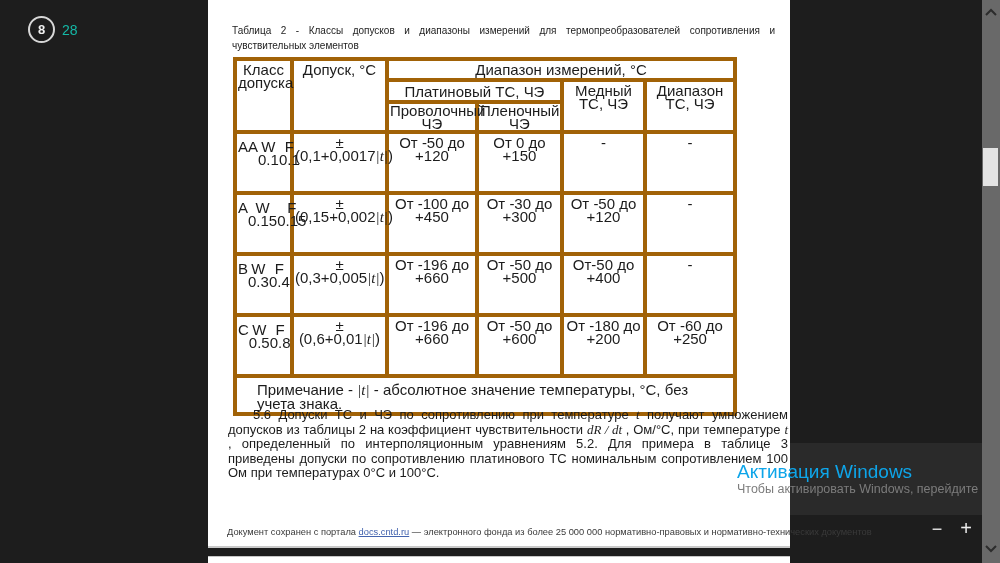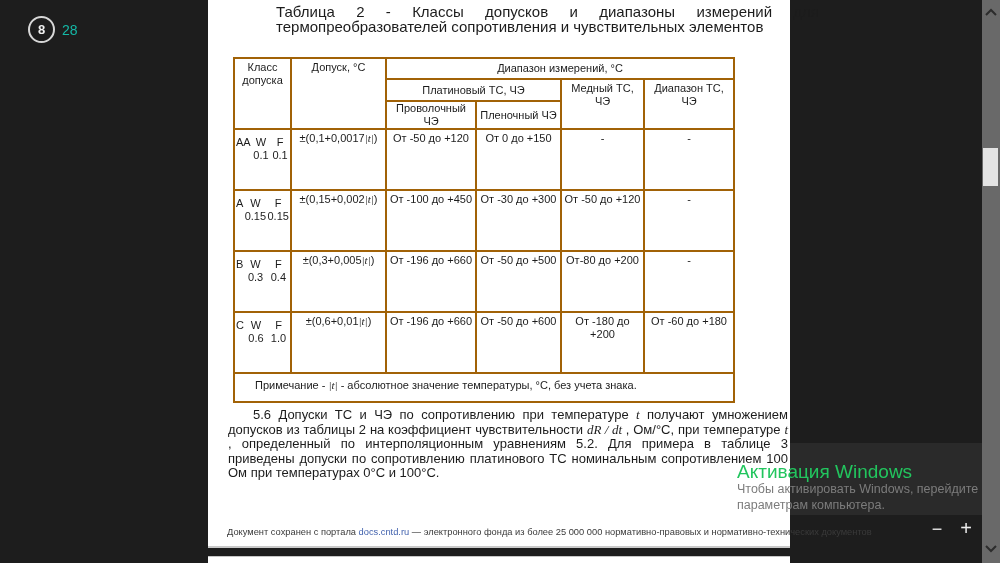--- a/index.html
+++ b/index.html
@@ -11,47 +11,47 @@
   .page-circle { position:absolute; left:28px; top:16px; width:27px; height:27px;
     border:2px solid #d7d7d7; border-radius:50%; display:flex; align-items:center; justify-content:center;
     color:#f0f0f0; font-size:13px; font-weight:bold; }
   .total-pages { position:absolute; left:62px; top:22px; color:#14b8a6; font-size:14px; }
 
   
   .page { position:absolute; background:#ffffff; }
   .page1 { left:208px; top:0; width:582px; height:548px; border-bottom:2px solid #c9c9c9; }
   .page2 { left:208px; top:556px; width:582px; height:7px; border-top:1px solid #c6c6c6; }
 
-  .caption { position:absolute; left:24px; top:4px; width:543px; font-size:15px; line-height:15px;
-    color:#1c1c1c; text-align:justify;margin-left:44px; }
+  .caption { position:absolute; left:24px; top:23px; width:543px; font-size:10px; line-height:15px;
+    color:#1c1c1c; text-align:justify; }
 
   table.tol { position:absolute; left:25px; top:57px; width:500px; border-collapse:collapse; table-layout:fixed; }
-  table.tol td { border:2px solid #a16207; font-size:11px; color:#1c1c1c; text-align:center; vertical-align:top; padding:2px 1px; line-height:13px; }
+  table.tol td { border:4px solid #a16207; font-size:15px; color:#1c1c1c; text-align:center; vertical-align:top; padding:2px 1px; line-height:13px; }
   td.hdr-top { vertical-align:top; padding-top:4px; }
   tr.h1 td { height:21px; }
   tr.h2 td { height:22px; }
   tr.h3 td { height:15px; vertical-align:middle; padding:0 1px; }
   tr.data td { height:61px; }
   td.class-cell { padding:0; }
   .class-lines { height:100%; display:flex; flex-direction:row; justify-content:space-between; padding:4px 0 3px 0; }
   tr.noterow td { height:29px; text-align:left; padding:5px 12px 2px 20px; }
 
   .m { font-family:"Liberation Serif", serif; font-style:italic; }
   .m i { font-style:italic; }
 
   .para { position:absolute; left:20px; top:408px; width:560px; font-size:13px; line-height:14.5px;
     color:#1c1c1c; text-align:justify; text-indent:25px; }
 
   .doc-footer { position:absolute; left:19px; top:527px; width:562px; font-size:9.3px; color:#3a3a3a; white-space:nowrap; }
-  .doc-footer a { color:#4363ae; cursor:pointer; }
+  .doc-footer a { color:#4363ae; text-decoration:underline; cursor:pointer; }
 
   
   .wm-box { position:absolute; left:790px; top:443px; width:192px; height:72px; background:#2a2a2a; }
   .watermark { position:absolute; left:737px; top:461px; pointer-events:none; }
-  .wm-title { font-size:19px; color:#22c55e; line-height:21px; }
+  .wm-title { font-size:19px; color:#0ea5e9; line-height:21px; }
   .wm-line { font-size:12.5px; color:#7c7c7c; line-height:15.5px; }
 
   
   .zbtn { position:absolute; display:flex; align-items:center; justify-content:center;
     color:#ededed; cursor:pointer; }
   .zbtn.minus { left:924px; top:516px; width:26px; height:26px; font-size:18px; }
   .zbtn.plus  { left:952px; top:514px; width:28px; height:28px; font-size:20px; }
 
   
   .scrollbar { position:absolute; left:982px; top:0; width:18px; height:563px; background:#696969; }
@@ -132,37 +132,37 @@
         <td class="class-cell">
           <div class="class-lines">
             <div>B</div>
             <div>W 0.3</div>
             <div>F 0.4</div>
           </div>
         </td>
         <td class="mathify">±(0,3+0,005<span class="m">|<i>t</i>|</span>)</td>
         <td>От -196 до +660</td>
         <td>От -50 до +500</td>
-        <td>От-80 до +200</td>
+        <td>От-50 до +400</td>
         <td>-</td>
       </tr>
 
       <tr class="data">
         <td class="class-cell">
           <div class="class-lines">
             <div>C</div>
-            <div>W 0.6</div>
-            <div>F 1.0</div>
+            <div>W 0.5</div>
+            <div>F 0.8</div>
           </div>
         </td>
         <td class="mathify">±(0,6+0,01<span class="m">|<i>t</i>|</span>)</td>
         <td>От -196 до +660</td>
         <td>От -50 до +600</td>
         <td>От -180 до +200</td>
-        <td>От -60 до +180</td>
+        <td>От -60 до +250</td>
       </tr>
 
       <tr class="noterow">
         <td colspan="6" class="mathify">Примечание - <span class="m">|<i>t</i>|</span> - абсолютное значение температуры, °С, без учета знака.</td>
       </tr>
     </tbody>
       </table>
 
     <div class="para mathify">5.6 Допуски ТС и ЧЭ по сопротивлению при температуре <span class="m"><i>t</i></span> получают умножением допусков из таблицы 2 на коэффициент чувствительности <span class="m"><i>dR</i> / <i>dt</i></span> , Ом/°С, при температуре <span class="m"><i>t</i></span> , определенный по интерполяционным уравнениям 5.2. Для примера в таблице 3 приведены допуски по сопротивлению платинового ТС номинальным сопротивлением 100 Ом при температурах 0°С и 100°С.</div>
 
@@ -170,21 +170,20 @@
       <span>Документ сохранен с портала </span><a>docs.cntd.ru</a><span> — электронного фонда из более 25 000 000 нормативно-правовых и нормативно-технических документов</span>
     </div>
   </div>
 
   <div class="page page2"></div>
 
   <div class="wm-box"></div>
   <div class="watermark">
     <div class="wm-title">Активация Windows</div>
     <div class="wm-line">Чтобы активировать Windows, перейдите к</div>
-    <div class="wm-line">параметрам компьютера.</div>
   </div>
 
   <div class="zbtn minus">−</div>
   <div class="zbtn plus">+</div>
 
   <div class="scrollbar">
     <div class="sb-arrow up">
       <svg width="12" height="8" viewBox="0 0 12 8">
           <path d="M1 7 L6 2 L11 7" fill="none" stroke="#2c2c2c" stroke-width="2"></path>
         </svg>

